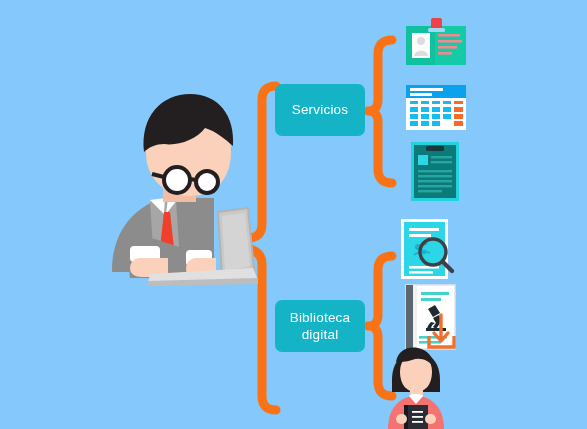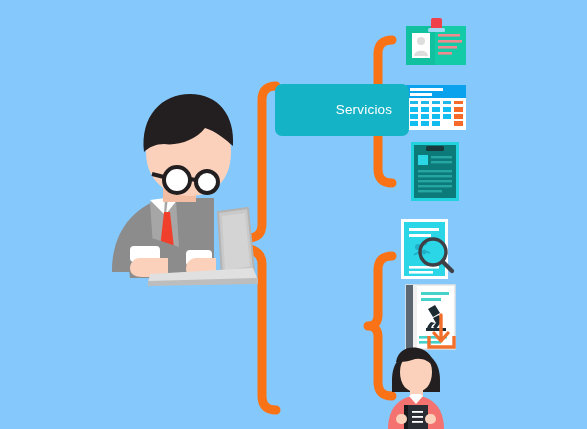--- a/index.html
+++ b/index.html
@@ -78,24 +78,28 @@
       <path d="M140,258 C134,258 130,263 130,268 C130,274 135,277 142,277 L168,277 L168,258 Z" fill="#fbd1bb"></path>
       <path d="M196,258 C190,258 186,263 186,269 C186,275 191,278 198,278 L216,278 L216,258 Z" fill="#fbd1bb"></path>
 
       <path d="M218,212 L248,208 L254,270 L222,276 Z" fill="#c9c9c9" stroke="#b3b3b3" stroke-width="2"></path>
       <path d="M222,216 L245,213 L250,266 L225,271 Z" fill="#d4d4d4"></path>
       <path d="M150,274 L253,268 L258,280 L148,283 Z" fill="#e0e0e0"></path>
       <path d="M148,281 L258,278 L258,284 L148,286 Z" fill="#bdbdbd"></path>
     </g>
   </svg>
 
-  <div class="node-box" style="left:275px;top:84px;width:90px;height:52px;padding-left:44px;">
+  <div class="node-box" style="left:275px;top:84px;width:90px;height:52px;">
     <span class="node-line">Servicios</span>
   </div>
 
+  <div class="node-box" style="left:275px;top:300px;width:90px;height:52px;">
+    <span class="node-line">Biblioteca</span>
+    <span class="node-line">digital</span>
+  </div>
 
   <svg class="layer" id="icons" viewBox="0 0 587 429">
 
     <g>
       <rect x="406" y="26" width="60" height="39" fill="#14cba8"></rect>
       <rect x="406" y="26" width="29" height="39" fill="#10c09e"></rect>
       <rect x="431" y="18" width="11" height="12" rx="2" fill="#f0404a"></rect>
       <rect x="428" y="28" width="17" height="4" rx="1.5" fill="#9fd9f5"></rect>
       <rect x="412" y="33" width="18" height="25" fill="#ffffff"></rect>
       <circle cx="421" cy="41" r="4" fill="#dddddd"></circle>

